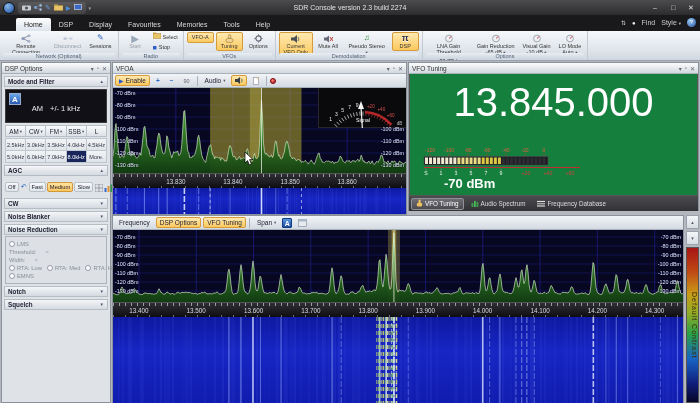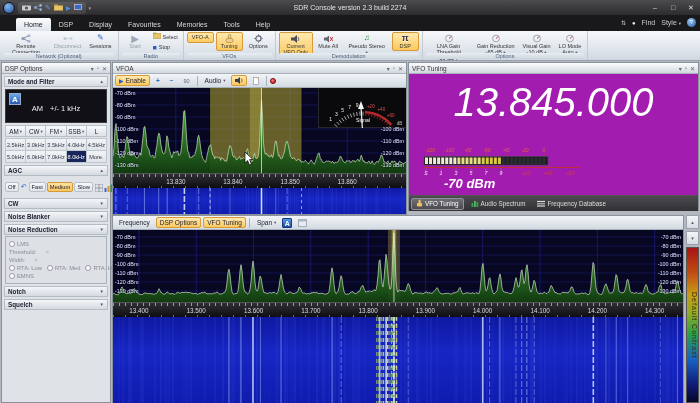--- a/index.html
+++ b/index.html
@@ -76,21 +76,21 @@
 .scalebar{position:relative;background:linear-gradient(#2e2e34,#0e0e12);border-top:1px solid #555;overflow:hidden;}
 .scalebar::before{content:"";position:absolute;left:0;right:0;top:0;height:3px;background:repeating-linear-gradient(90deg,#9a9aa2 0 1px,transparent 1px 6px);}
 .scalebar::after{content:"";position:absolute;left:0;right:0;bottom:0;height:2px;background:repeating-linear-gradient(90deg,#70707a 0 1px,transparent 1px 12px);}
 .xt{position:absolute;top:4px;transform:translateX(-50%);font-size:6.3px;color:#d8dce4;}
 .wf{position:relative;overflow:hidden;background:#101ca8;}
 .wf svg.layer{position:absolute;left:0;top:0;width:100%;height:100%;}
 .vumeter{position:absolute;right:0;top:0;width:88px;height:40px;background:#0a0a0d;border-left:1px solid #26262c;border-bottom:1px solid #26262c;}
 .cursor{position:absolute;z-index:6;}
 
 
-.tune-black{position:relative;height:122px;background:#a21caf;border:1px solid #555;border-top:none;overflow:hidden;font-style:italic;}
+.tune-black{position:relative;height:122px;background:#15803d;border:1px solid #555;border-top:none;overflow:hidden;}
 .freq-display{text-align:center;font-size:40px;color:#fff;margin-top:6px;letter-spacing:0;}
 .smeter{position:absolute;left:12px;top:72px;}
 .level{position:absolute;left:34px;top:102px;font-size:13px;font-weight:bold;color:#fff;}
 .ttabbar{height:15px;background:linear-gradient(#4c4c50,#323236);display:flex;align-items:center;gap:2px;padding:0 2px;}
 .ttab{display:flex;align-items:center;gap:2px;font-size:6.3px;color:#ddd;padding:0 4px;height:12px;border:1px solid transparent;white-space:nowrap;}
 .ttab.active{background:linear-gradient(#6e6e74,#4a4a50);border-color:#909098;border-radius:2px;color:#fff;}
 
 
 .side-btn{position:absolute;left:686px;width:13px;height:14px;background:linear-gradient(#f4f6f8,#d6dce2);border:1px solid #99a2ac;font-size:5px;color:#556;display:flex;align-items:center;justify-content:center;}
 .colorbar{position:absolute;left:686px;top:247px;width:13px;height:156px;border:1px solid #555;background:linear-gradient(#a81414,#c04c14 16%,#c89c18 30%,#94ac24 42%,#28a048 56%,#1864c4 72%,#101e7c 88%,#060626);writing-mode:vertical-rl;text-align:center;font-size:7px;color:#3a2a08;letter-spacing:1px;}

